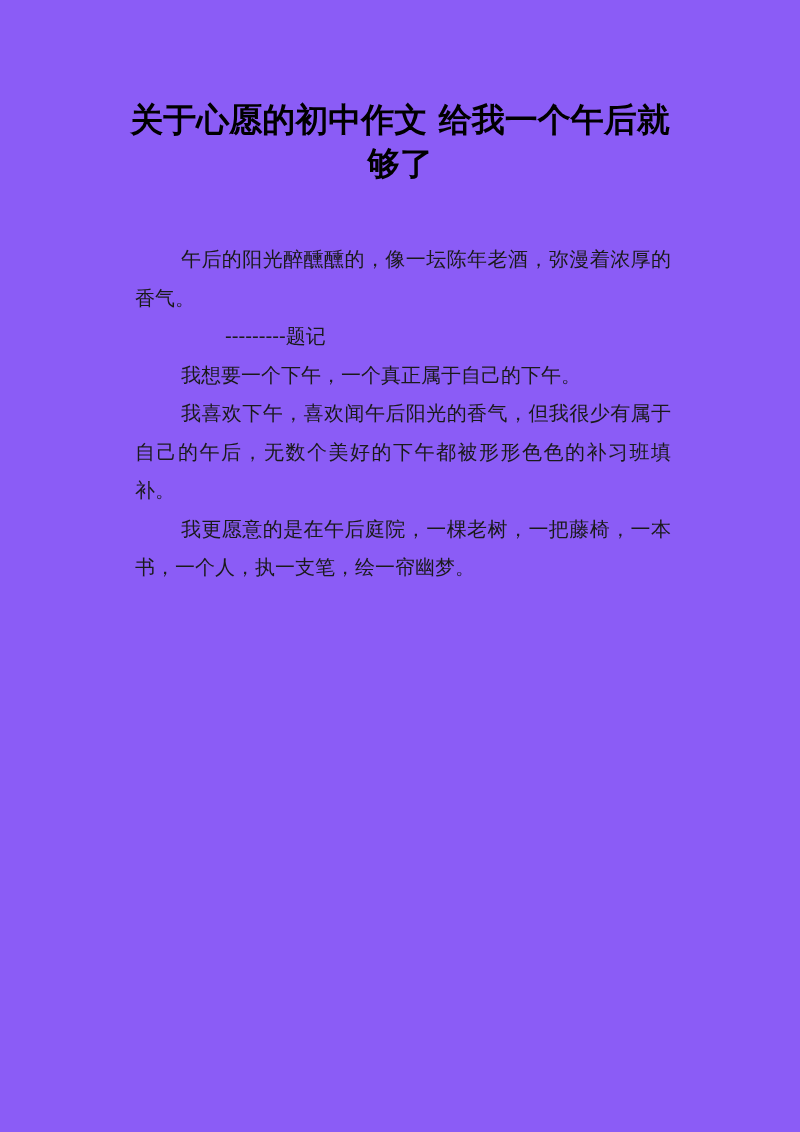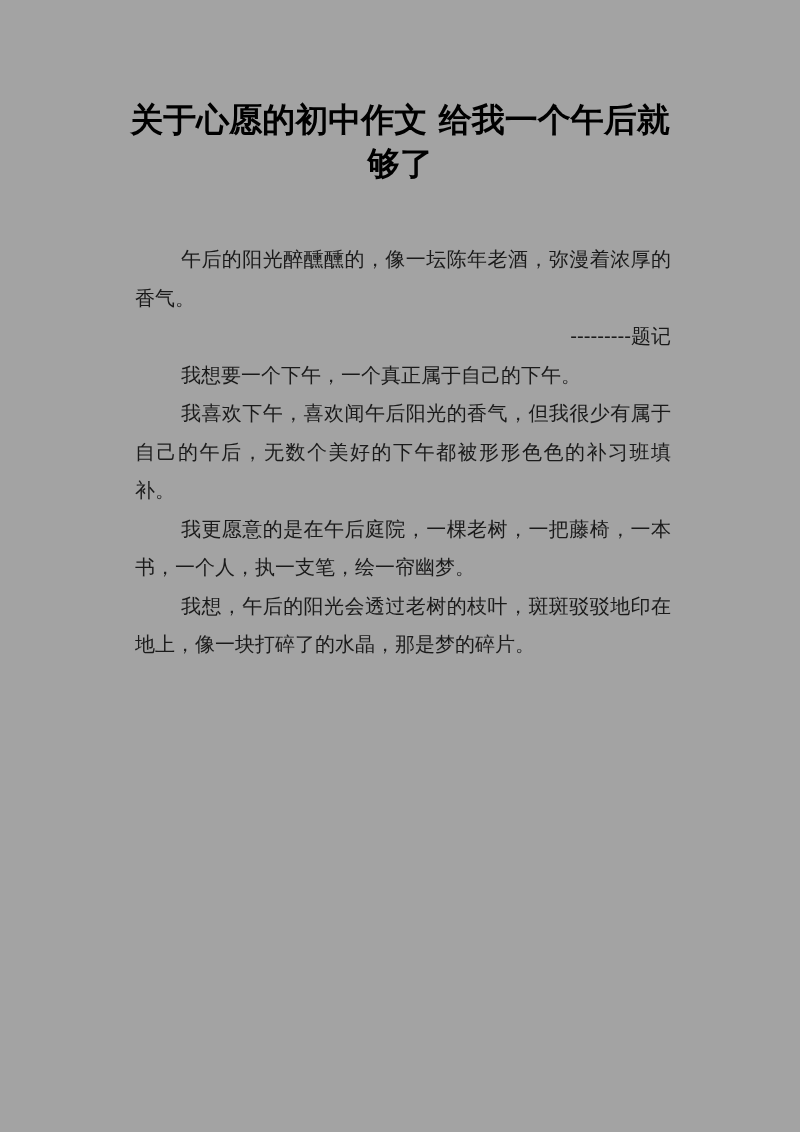--- a/index.html
+++ b/index.html
@@ -13,21 +13,21 @@
       position: relative;
       overflow: hidden;
       color: #111111;
     }
     .page {
       position: absolute;
       left: 0;
       top: 0;
       width: 800px;
       height: 1132px;
-      background: #a3a3a3;
+      background: #8b5cf6;
     }
     .title {
       position: absolute;
       left: 120px;
       width: 560px;
       top: 98px;
       margin: 0;
       text-align: center;
       font-family: "DejaVu Sans", "Liberation Sans", sans-serif;
       font-weight: bold;
@@ -48,35 +48,34 @@
     }
     .para {
       margin: 0;
       text-indent: 46px;
       text-align: justify;
       text-align-last: left;
       word-break: break-all;
     }
     .signature {
       margin: 0;
-      text-align: right;
+      text-align: left;
       padding-left: 90px;
     }
     .gap {
       height: 38px;
     }
   </style>
 </head>
 <body>
 
 <div class="page">
   <h1 class="title">关于心愿的初中作文  给我一个午后就够了</h1>
 
   <div class="body-text">
     <p class="para">午后的阳光醉醺醺的，像一坛陈年老酒，弥漫着浓厚的香气。</p>
     <p class="signature">---------题记</p>
     <p class="para">我想要一个下午，一个真正属于自己的下午。</p>
     <p class="para">我喜欢下午，喜欢闻午后阳光的香气，但我很少有属于自己的午后，无数个美好的下午都被形形色色的补习班填补。</p>
     <p class="para">我更愿意的是在午后庭院，一棵老树，一把藤椅，一本书，一个人，执一支笔，绘一帘幽梦。</p>
-    <p class="para">我想，午后的阳光会透过老树的枝叶，斑斑驳驳地印在地上，像一块打碎了的水晶，那是梦的碎片。</p>
     <div class="gap"></div>
   </div>
 </div>
 
 </body></html>

